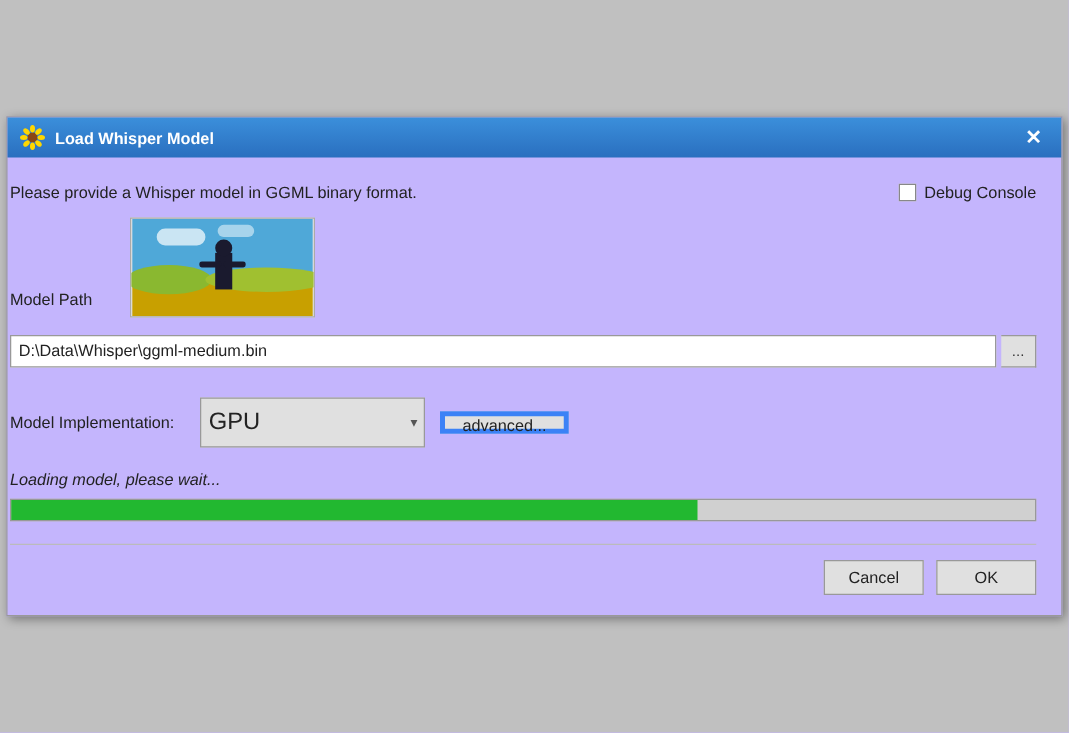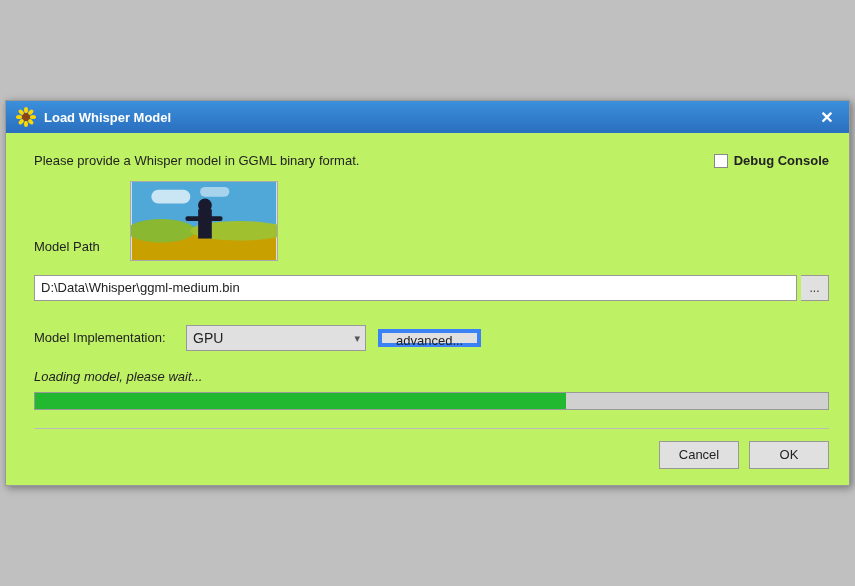--- a/index.html
+++ b/index.html
@@ -13,21 +13,21 @@
       background: #c0c0c0;
       display: flex;
       align-items: center;
       justify-content: center;
       width: 855px;
       height: 586px;
     }
 
     .window {
       width: 845px;
-      background: #bef264;
+      background: #c4b5fd;
       border: 1px solid #999;
       box-shadow: 2px 2px 8px rgba(0,0,0,0.4);
     }
 
     .title-bar {
       background: linear-gradient(to bottom, #3b8fdb, #2a6fbf);
       color: white;
       display: flex;
       align-items: center;
       padding: 6px 10px;
@@ -56,21 +56,21 @@
       color: white;
       font-size: 16px;
       cursor: pointer;
       display: flex;
       align-items: center;
       justify-content: center;
       font-weight: bold;
     }
 
     .content {
-      padding: 18px 20px 16px 28px;
+      padding: 18px 20px 16px 2px;
     }
 
     .top-row {
       display: flex;
       align-items: flex-start;
       justify-content: space-between;
       margin-bottom: 10px;
     }
 
     .description-text {
@@ -93,21 +93,20 @@
       width: 14px;
       height: 14px;
       border: 1px solid #888;
       background: white;
       flex-shrink: 0;
     }
 
     .debug-label {
       font-size: 13px;
       color: #222;
-      font-weight: bold;
     }
 
     .link-row {
       font-size: 13px;
       color: #222;
       margin-bottom: 14px;
       line-height: 1.6;
     }
 
     .link {
@@ -186,25 +185,25 @@
     }
 
     .impl-label {
       font-size: 13px;
       color: #222;
       min-width: 140px;
     }
 
     .impl-select {
       width: 180px;
-      height: 26px;
+      height: 40px;
       background: #e0e0e0;
       border: 1px solid #999;
       padding: 2px 6px;
-      font-size: 14px;
+      font-size: 19px;
       color: #222;
       appearance: none;
       -webkit-appearance: none;
       cursor: pointer;
       position: relative;
     }
 
     .select-wrapper {
       position: relative;
       display: inline-block;

